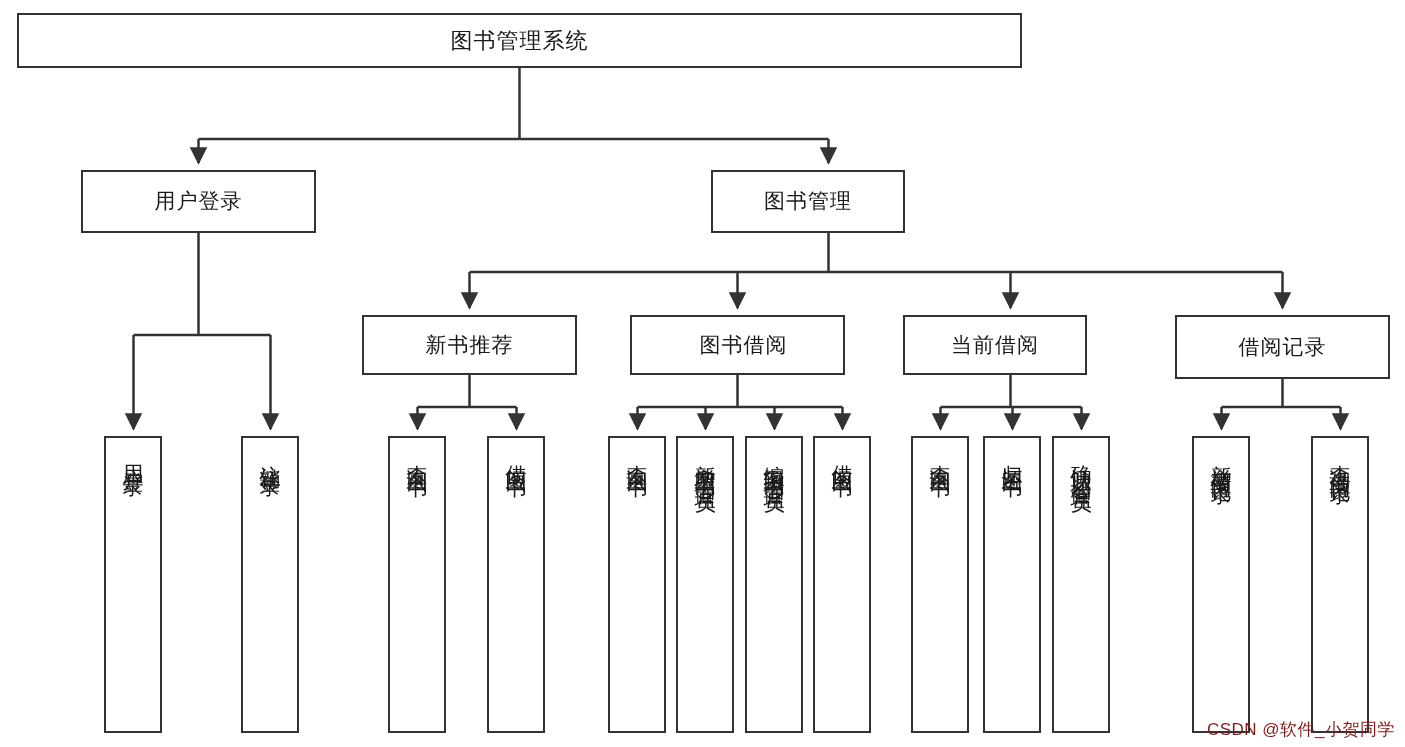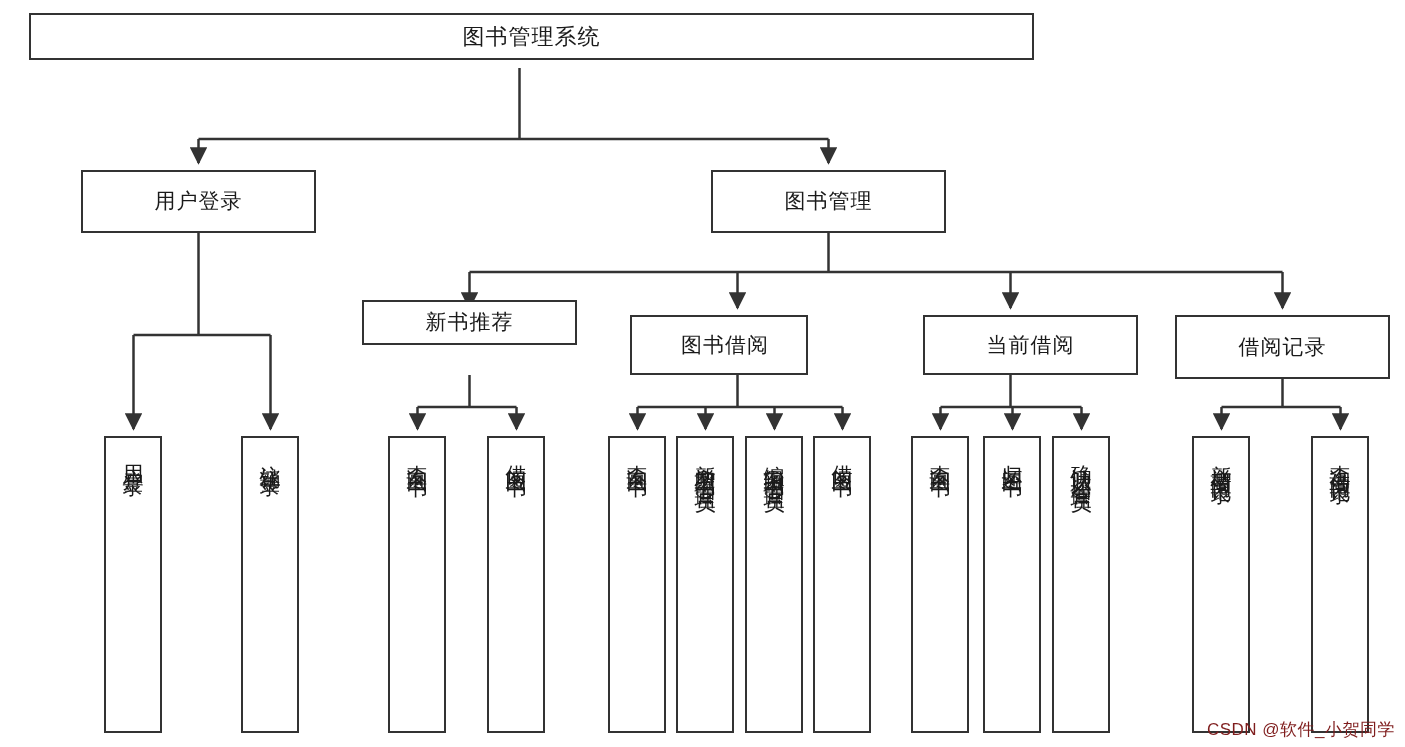--- a/index.html
+++ b/index.html
@@ -101,40 +101,40 @@
     <path d="M 1012.5 407 L 1012.5 429" marker-end="url(#arrow)"></path>
     <path d="M 1081.5 407 L 1081.5 429" marker-end="url(#arrow)"></path>
 
     <path d="M 1282.5 375 L 1282.5 407"></path>
     <path d="M 1221.5 407 L 1340.5 407"></path>
     <path d="M 1221.5 407 L 1221.5 429" marker-end="url(#arrow)"></path>
     <path d="M 1340.5 407 L 1340.5 429" marker-end="url(#arrow)"></path>
   </g>
 </svg>
 
-<div class="node root" id="node-root" style="left: 17px; top: 13px; width: 1005px; height: 47px; margin-left: 12px;">
+<div class="node root" id="node-root" style="left: 17px; top: 13px; width: 1005px; height: 55px;">
   <span class="node-label">图书管理系统</span>
 </div>
 
 <div id="level2-layer">
     <div class="node" style="left: 81px; top: 170px; width: 235px; height: 63px;">
       <span class="node-label">用户登录</span>
     </div>
-    <div class="node" style="left: 711px; top: 170px; width: 235px; height: 63px;">
+    <div class="node" style="left: 711px; top: 170px; width: 194px; height: 63px;">
       <span class="node-label">图书管理</span>
     </div>
   </div>
 <div id="level3-layer">
-    <div class="node" style="left: 362px; top: 300px; width: 215px; height: 45px;">
+    <div class="node" style="left: 362px; top: 315px; width: 215px; height: 60px;">
       <span class="node-label">新书推荐</span>
     </div>
-    <div class="node" style="left: 630px; top: 315px; width: 178px; height: 60px; padding-left: 12px;">
+    <div class="node" style="left: 630px; top: 315px; width: 215px; height: 60px; padding-left: 12px;">
       <span class="node-label">图书借阅</span>
     </div>
-    <div class="node" style="left: 903px; top: 315px; width: 215px; height: 60px; margin-left: 20px;">
+    <div class="node" style="left: 903px; top: 315px; width: 184px; height: 60px;">
       <span class="node-label">当前借阅</span>
     </div>
     <div class="node" style="left: 1175px; top: 315px; width: 215px; height: 64px;">
       <span class="node-label">借阅记录</span>
     </div>
   </div>
 <div id="leaves-layer">
     <div class="node leaf" style="left: 104px; top: 436px; width: 58px; height: 297px;">
       <span class="node-label">用户登录</span>
     </div>

